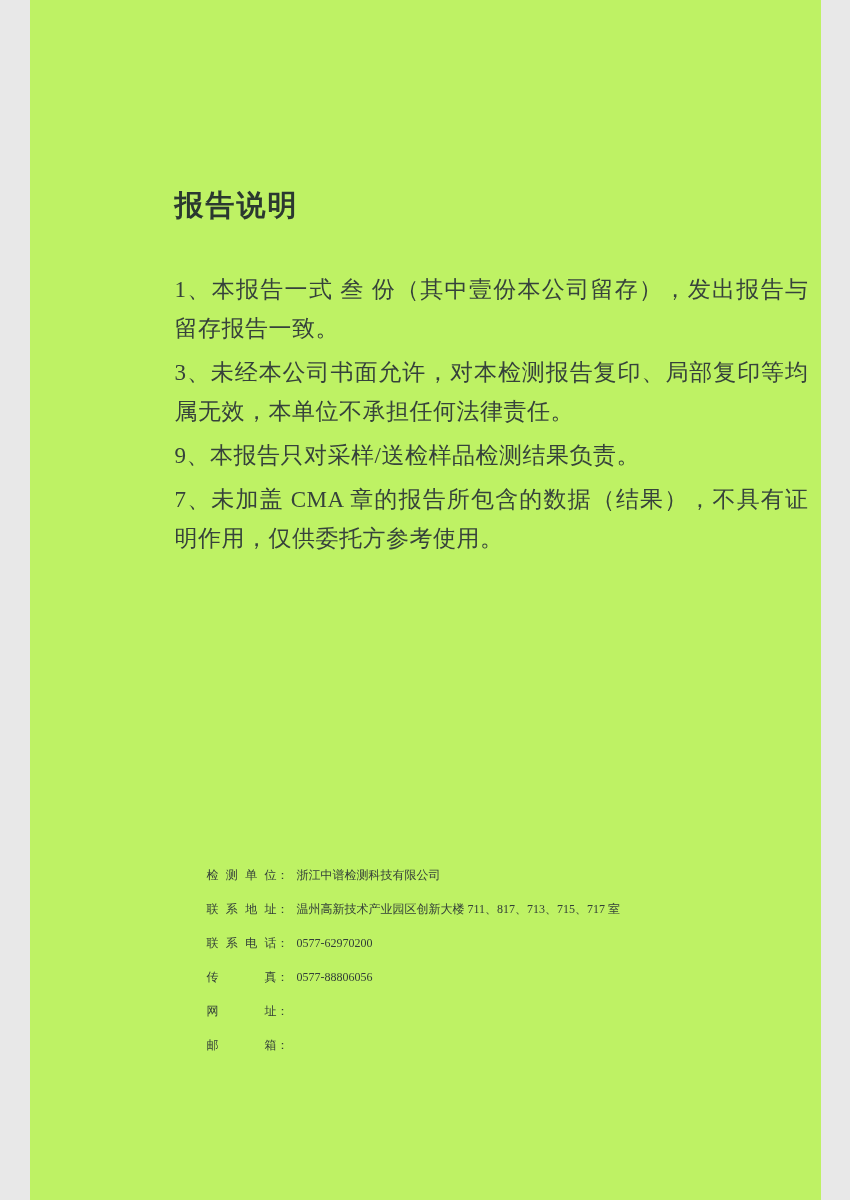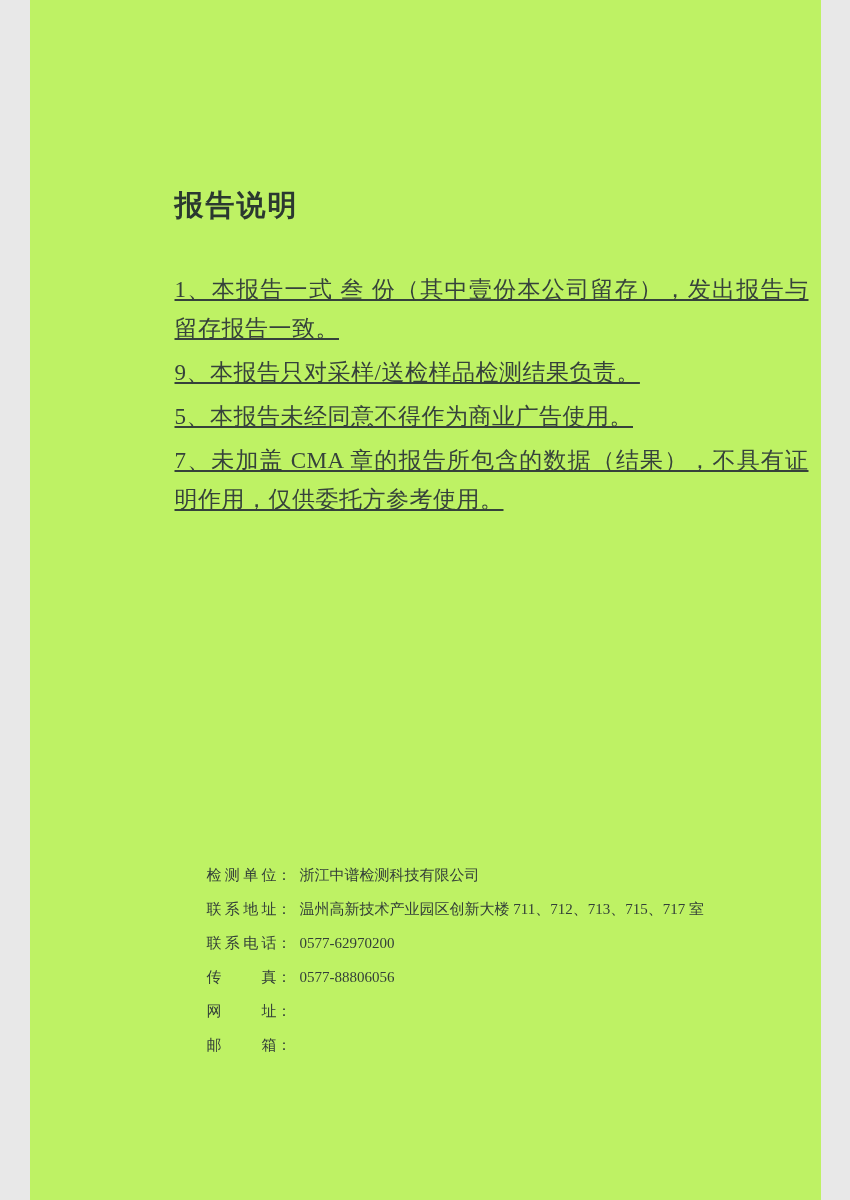--- a/index.html
+++ b/index.html
@@ -31,27 +31,26 @@
     left: 145px;
     top: 270px;
     width: 634px;
     font-size: 23px;
     line-height: 39px;
     text-align: justify;
   }
   .notes p {
     margin: 0 0 5px 0;
     letter-spacing: 0.5px;
-    text-decoration: underline;
   }
   .contact {
     position: absolute;
     left: 177px;
     top: 858px;
-    font-size: 15px;
+    font-size: 12px;
     color: #333f38;
   }
   .contact-row {
     display: flex;
     align-items: baseline;
     height: 34px;
     line-height: 34px;
     white-space: nowrap;
   }
   .contact-label {
@@ -79,35 +78,35 @@
 </style>
 </head>
 <body>
 
 <div class="page">
 
   <div class="doc-title">报告说明</div>
 
   <div class="notes">
     <p>1、本报告一式  叁  份（其中壹份本公司留存），发出报告与留存报告一致。</p>
+    <p>3、未经本公司书面允许，对本检测报告复印、局部复印等均属无效，本单位不承担任何法律责任。</p>
     <p>9、本报告只对采样/送检样品检测结果负责。</p>
-    <p>5、本报告未经同意不得作为商业广告使用。</p>
     <p>7、未加盖 CMA 章的报告所包含的数据（结果），不具有证明作用，仅供委托方参考使用。</p>
   </div>
 
   <div class="contact">
     <div class="contact-row">
       <span class="contact-label">检测单位</span>
         <span class="contact-colon">：</span>
       <span class="contact-value">浙江中谱检测科技有限公司</span>
     </div>
     <div class="contact-row">
       <span class="contact-label">联系地址</span>
         <span class="contact-colon">：</span>
-      <span class="contact-value">温州高新技术产业园区创新大楼 711、712、713、715、717 室</span>
+      <span class="contact-value">温州高新技术产业园区创新大楼 711、817、713、715、717 室</span>
     </div>
     <div class="contact-row">
       <span class="contact-label">联系电话</span>
         <span class="contact-colon">：</span>
       <span class="contact-value">0577-62970200</span>
     </div>
     <div class="contact-row">
       <span class="contact-label">传真</span>
         <span class="contact-colon">：</span>
       <span class="contact-value">0577-88806056</span>

